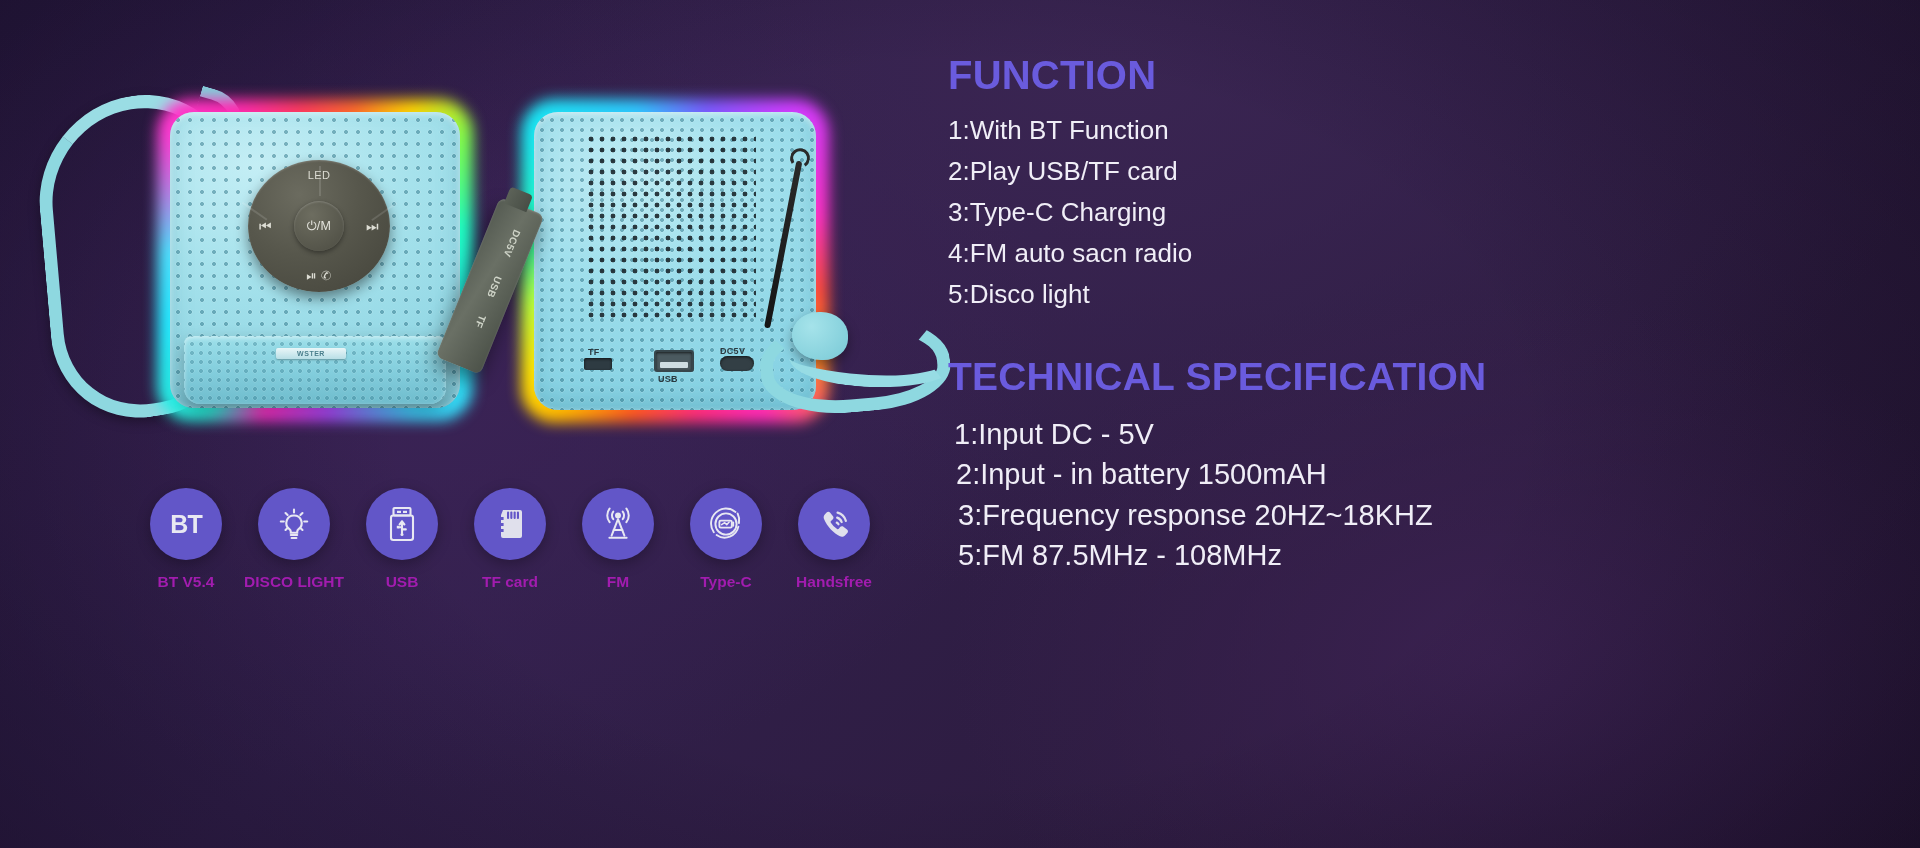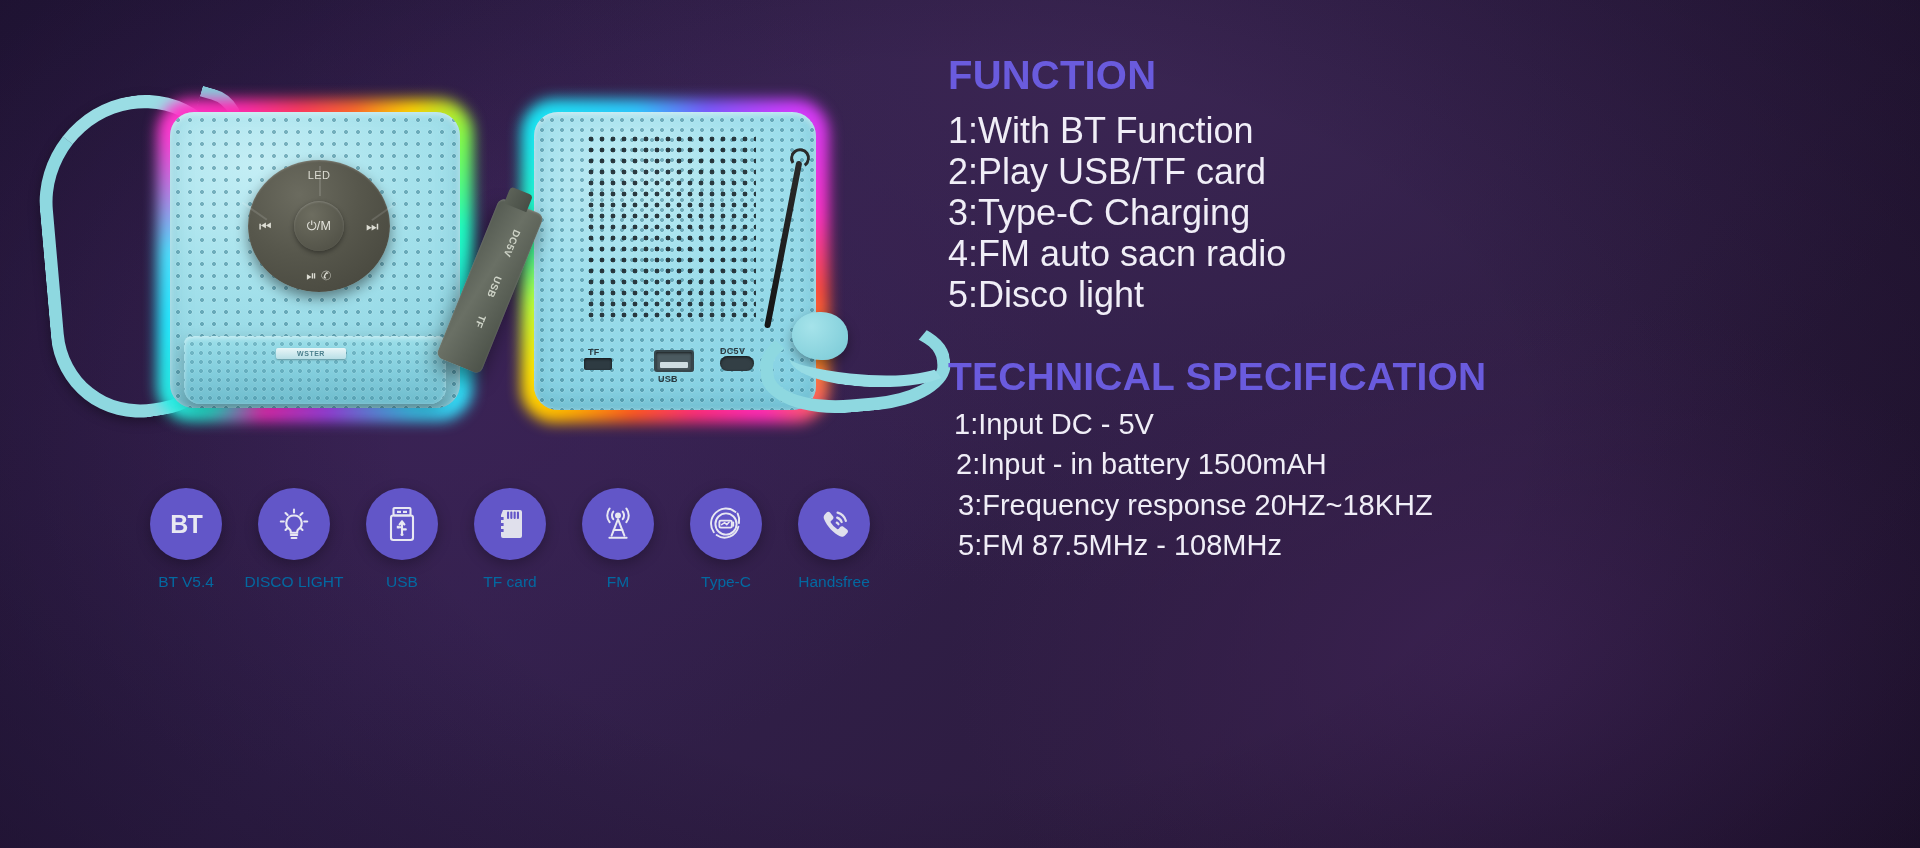--- a/index.html
+++ b/index.html
@@ -200,35 +200,35 @@
   .features { position: absolute; left: 150px; top: 488px; display: flex; gap: 36px; }
   .feature { width: 72px; display: flex; flex-direction: column; align-items: center; }
   .fcircle {
     width: 72px; height: 72px; border-radius: 50%;
     background: #6256c8;
     display: flex; align-items: center; justify-content: center;
     box-shadow: 0 4px 14px rgba(0,0,0,.28);
   }
   .fcircle svg { display:block; }
   .bt-text { color:#e8e8f2; font-weight: 800; font-size: 25px; letter-spacing: -1px; }
-  .flabel { margin-top: 13px; color: #0369a1; font-size: 15.5px; white-space: nowrap; }
+  .flabel { margin-top: 13px; color: #a21caf; font-size: 15.5px; white-space: nowrap; font-weight: bold; }
 
   
   .panel { position: absolute; left: 948px; top: 54px; width: 900px; }
   h2.sect {
     color: #6a5bdd; font-weight: 800; letter-spacing: .2px; line-height: 1.05;
   }
   h2.fn   { font-size: 40px; }
   h2.ts   { font-size: 39px; }
   .list { list-style: none; }
   .list li { color: #f0eef7; font-weight: 300; }
   .fn-list { margin-top: 14px; }
-  .fn-list li { font-size: 36px; line-height: 41px; }
+  .fn-list li { font-size: 26px; line-height: 41px; }
   .ts-block { margin-top: 42px; }
-  .ts-list { margin-top: 6px; }
+  .ts-list { margin-top: 16px; }
   .ts-list li { font-size: 29px; line-height: 40.5px; }
   .ts-list li:nth-child(1) { padding-left: 6px; }
   .ts-list li:nth-child(2) { padding-left: 8px; }
   .ts-list li:nth-child(3) { padding-left: 10px; }
   .ts-list li:nth-child(4) { padding-left: 10px; }
   .ts-list li:nth-child(5) { padding-left: 12px; }
 </style>
 </head>
 <body>
 

